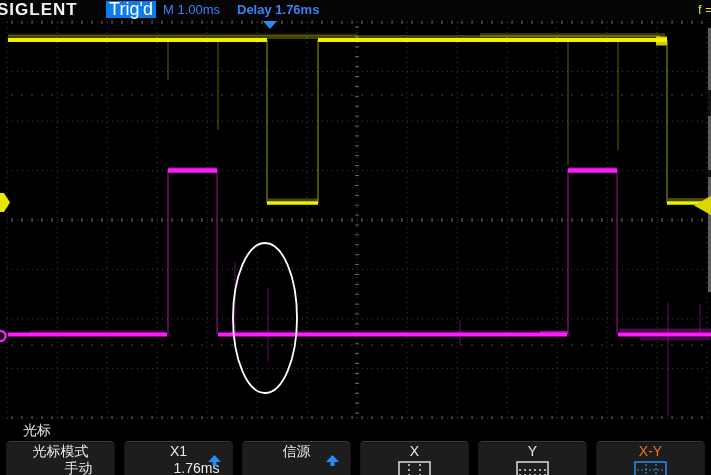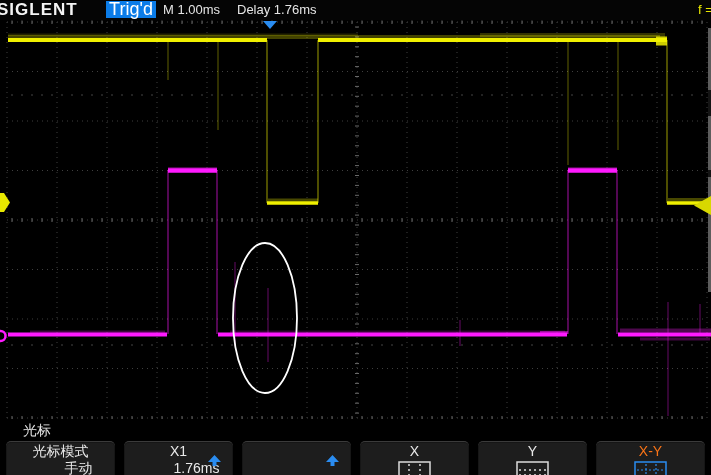--- a/index.html
+++ b/index.html
@@ -4,22 +4,22 @@
 <style>
   html,body{margin:0;padding:0;background:#000;}
   body{width:711px;height:475px;overflow:hidden;position:relative;
        font-family:"Liberation Sans",sans-serif;}
   #scope{position:absolute;left:0;top:0;z-index:0;}
   .topbar{position:absolute;left:0;top:0;width:711px;height:20px;background:#050505;z-index:2;padding-left:48px;}
   .logo{position:absolute;left:-3px;top:0;color:#f4f4f4;font-size:17px;font-weight:900;
         letter-spacing:1px;font-family:"Liberation Sans",sans-serif;}
   .badge{position:absolute;left:106px;top:1px;width:50px;height:17px;background:#0b7ce8;
          color:#fff;font-size:18px;line-height:17px;text-align:center;}
-  .readout{position:absolute;top:2px;color:#e5e5e5;font-size:13px;white-space:nowrap;}
-  #timebase{left:163px;} #delay{left:237px;}
+  .readout{position:absolute;top:2px;color:#3b82f6;font-size:13px;white-space:nowrap;}
+  #timebase{left:163px;} #delay{left:237px;font-weight:bold;}
   .freq{position:absolute;left:698px;top:2px;color:#e8e800;font-size:13px;white-space:nowrap;}
   .menu{position:absolute;left:0;top:419px;width:711px;height:56px;background:#000;z-index:2;}
   .menu-title{position:absolute;left:23px;top:3px;color:#e9e9e9;font-size:14px;}
   .buttons{position:absolute;left:6px;top:22px;display:flex;gap:9px;}
   .btn{width:109px;height:44px;background:#1d1d1d;border-radius:5px;position:relative;
        text-align:center;color:#e9e9e9;font-size:14px;box-sizing:border-box;
        border-top:1px solid #3b3b3b;box-shadow:inset 0 0 0 1px #161616;cursor:pointer;}
   .btn .l1{margin-top:1px;line-height:17px;}
   .btn .l2{line-height:16px;padding-left:36px;}
   .btn.accent .l1{color:#f97316;}
@@ -519,20 +519,21 @@
 
     <div class="btn">
       <div class="l1">X1</div>
       <div class="l2">1.76ms</div>
       <svg class="up-arrow" width="13" height="12">
         <polygon points="6.5,0 13,7 8.5,7 8.5,11 4.5,11 4.5,7 0,7" fill="#2a8cf0"></polygon>
       </svg>
     </div>
 
     <div class="btn">
+      <div class="l1">信源</div>
       <svg class="up-arrow" width="13" height="12">
         <polygon points="6.5,0 13,7 8.5,7 8.5,11 4.5,11 4.5,7 0,7" fill="#2a8cf0"></polygon>
       </svg>
     </div>
 
     <div class="btn">
       <div class="l1">X</div>
       <svg class="icon" width="34" height="24">
         <rect x="1" y="1" width="31" height="22" fill="none" stroke="#dcdcdc" stroke-width="1.5"></rect>
         <line x1="11" y1="3" x2="11" y2="22" stroke="#dcdcdc" stroke-width="1.5" stroke-dasharray="2 3"></line>

